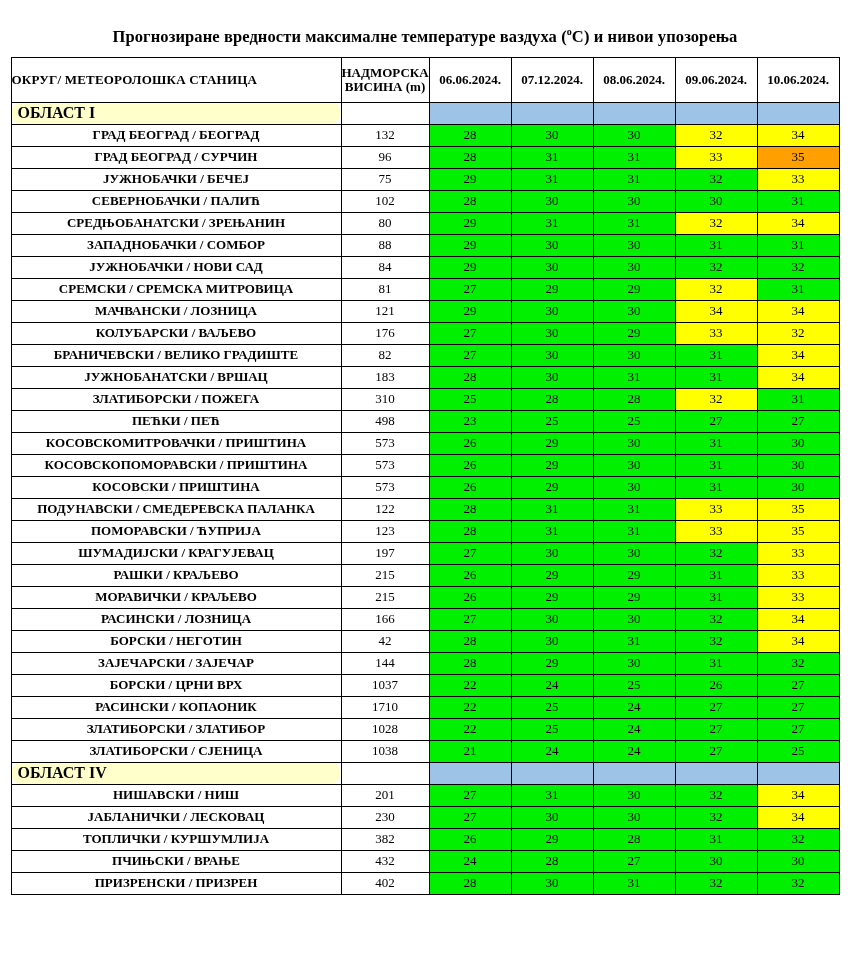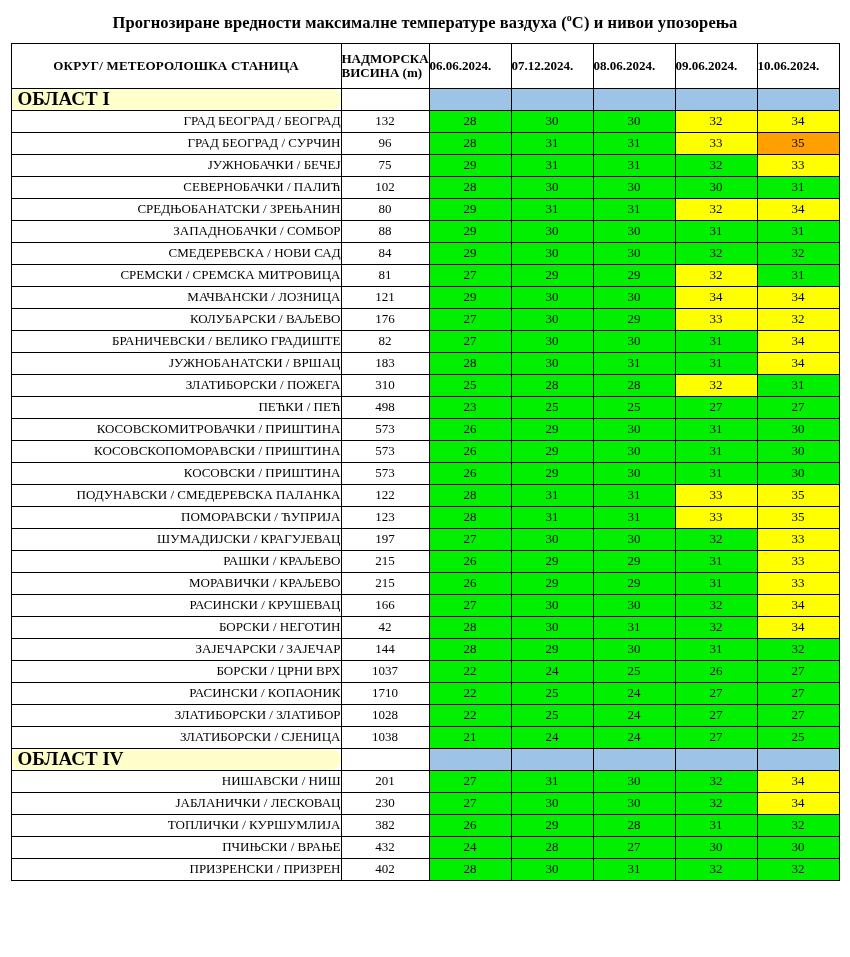--- a/index.html
+++ b/index.html
@@ -12,21 +12,21 @@
     height: 957px;
     font-family: "Liberation Serif", serif;
     color: #000;
     overflow: hidden;
   }
   .page {
     width: 850px;
     height: 957px;
     position: relative;
     box-sizing: border-box;
-    padding: 8px 10px 0 10px;
+    padding: 22px 10px 0 10px;
   }
   .doc-title {
     font-family: "Liberation Serif", serif;
     font-weight: bold;
     font-size: 16.5px;
     text-align: center;
     letter-spacing: 0.1px;
     margin: 4px 0 10px 0;
     white-space: nowrap;
   }
@@ -43,27 +43,27 @@
   table.fc td, table.fc th {
     border: 1px solid #000;
     padding: 0;
     font-size: 13px;
     font-family: "Liberation Serif", serif;
     line-height: 1.05;
   }
   
   thead th {
     font-weight: bold;
-    text-align: left;
+    text-align: center;
     vertical-align: middle;
     background: #ffffff;
     height: 44px;
   }
   th.h-station {
-    text-align: center;
+    text-align: left;
     padding-left: 6px;
     font-size: 13.5px;
     letter-spacing: 0.2px;
   }
   th.h-alt {
     font-size: 11.5px;
     line-height: 1.12;
     padding: 0 2px;
   }
   th.h-alt .unit { font-weight: bold; }
@@ -71,42 +71,43 @@
     font-size: 11.5px;
     font-weight: bold;
   }
   
   col.c-station { width: 330px; }
   col.c-alt { width: 88px; }
   col.c-day { width: 82px; }
 
   
   td.station {
-    text-align: right;
+    text-align: center;
     padding-left: 6px;
     height: 21px;
     font-size: 13.2px;
     white-space: nowrap;
     overflow: hidden;
+    font-weight: bold;
   }
   td.alt {
     text-align: center;
     font-size: 12.5px;
   }
   td.val {
     text-align: center;
     font-size: 12.5px;
   }
   tr.region td.region-label {
     background: #ffffcc;
     font-weight: bold;
     text-align: left;
     padding-left: 6px;
     height: 21px;
-    font-size: 19px;
+    font-size: 16px;
     border-radius: 11px;
   }
   tr.region td.region-blank-alt {
     background: #ffffff;
   }
   tr.region td.region-blue {
     background: #9dc3e6;
   }
   .bg-green  { background: #00f000; }
   .bg-yellow { background: #ffff00; }
@@ -204,21 +205,21 @@
         <tr>
           <td class="station">ЗАПАДНОБАЧКИ / СОМБОР</td>
           <td class="alt">88</td>
           <td class="val bg-green">29</td>
           <td class="val bg-green">30</td>
           <td class="val bg-green">30</td>
           <td class="val bg-green">31</td>
           <td class="val bg-green">31</td>
         </tr>
         <tr>
-          <td class="station">СМЕДЕРЕВСКА / НОВИ САД</td>
+          <td class="station">ЈУЖНОБАЧКИ / НОВИ САД</td>
           <td class="alt">84</td>
           <td class="val bg-green">29</td>
           <td class="val bg-green">30</td>
           <td class="val bg-green">30</td>
           <td class="val bg-green">32</td>
           <td class="val bg-green">32</td>
         </tr>
         <tr>
           <td class="station">СРЕМСКИ / СРЕМСКА МИТРОВИЦА</td>
           <td class="alt">81</td>
@@ -348,21 +349,21 @@
         <tr>
           <td class="station">МОРАВИЧКИ / КРАЉЕВО</td>
           <td class="alt">215</td>
           <td class="val bg-green">26</td>
           <td class="val bg-green">29</td>
           <td class="val bg-green">29</td>
           <td class="val bg-green">31</td>
           <td class="val bg-yellow">33</td>
         </tr>
         <tr>
-          <td class="station">РАСИНСКИ / КРУШЕВАЦ</td>
+          <td class="station">РАСИНСКИ / ЛОЗНИЦА</td>
           <td class="alt">166</td>
           <td class="val bg-green">27</td>
           <td class="val bg-green">30</td>
           <td class="val bg-green">30</td>
           <td class="val bg-green">32</td>
           <td class="val bg-yellow">34</td>
         </tr>
         <tr>
           <td class="station">БОРСКИ / НЕГОТИН</td>
           <td class="alt">42</td>

